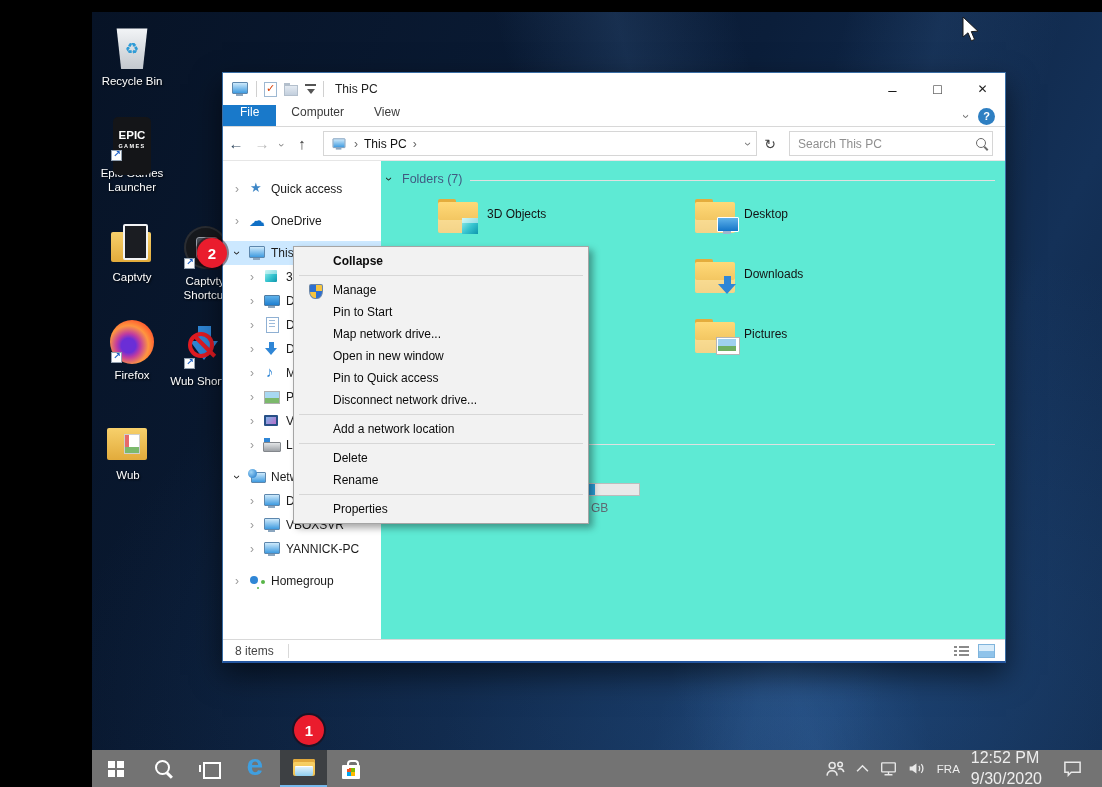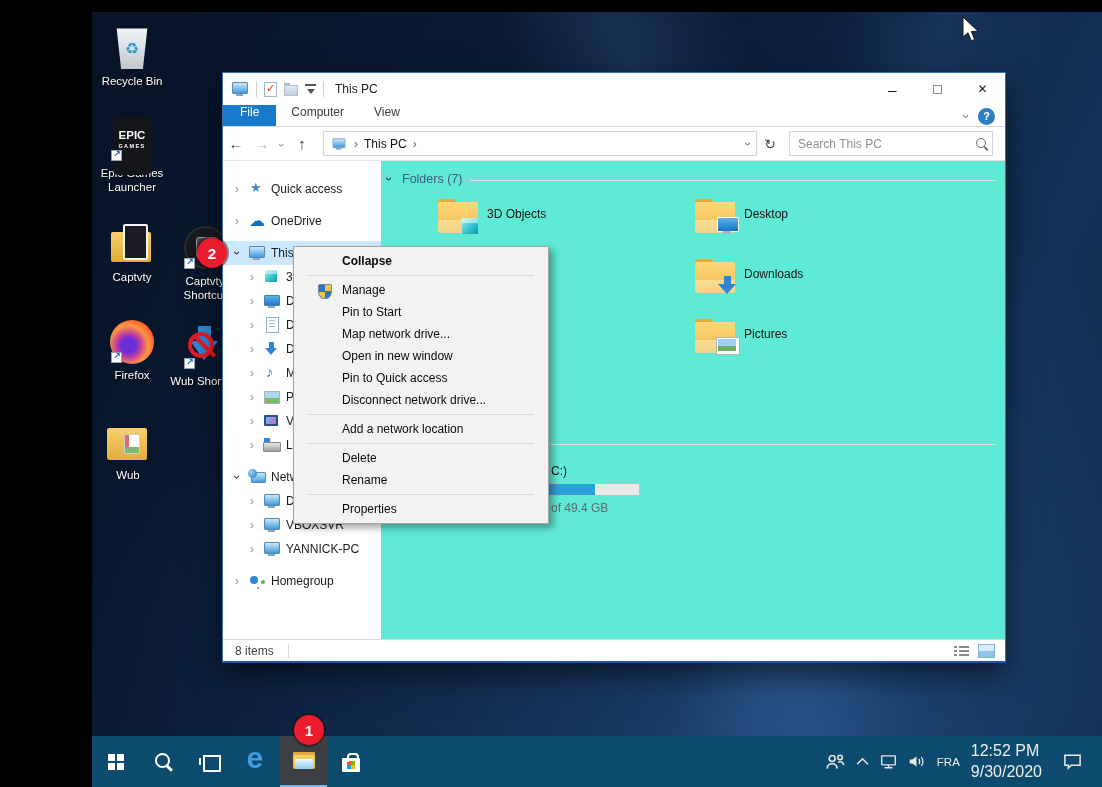--- a/index.html
+++ b/index.html
@@ -198,29 +198,29 @@
   .sb-sep{width:1px;height:14px;background:#d9d9d9;margin-left:14px}
   .sb-right{margin-left:auto;display:flex;align-items:center;gap:9px;padding-right:10px}
   .sv-details{position:relative;width:15px;height:12px}
   .sv-details::before{content:"";position:absolute;left:0;top:1px;width:3px;height:2px;background:#8a8a8a;
     box-shadow:0 4px 0 #8a8a8a,0 8px 0 #8a8a8a}
   .sv-details::after{content:"";position:absolute;left:5px;top:1px;width:10px;height:2px;background:#8a8a8a;
     box-shadow:0 4px 0 #8a8a8a,0 8px 0 #8a8a8a}
   .sv-thumb{width:17px;height:14px;border:1px solid #7fb4dc;background:linear-gradient(#d8ecfa 0 50%,#8fc3ea 50%)}
 
   
-  .cmenu{position:absolute;left:293px;top:246px;width:256px;background:#f2f2f2;border:1px solid #a5a5a5;
-    box-shadow:4px 4px 7px rgba(0,0,0,.35);padding:3px 12px;z-index:40;font-size:12px;color:#0a0a0a}
+  .cmenu{position:absolute;left:293px;top:246px;width:296px;background:#f2f2f2;border:1px solid #a5a5a5;
+    box-shadow:4px 4px 7px rgba(0,0,0,.35);padding:3px 3px;z-index:40;font-size:12px;color:#0a0a0a}
   .mi{height:22px;display:flex;align-items:center;padding-left:36px;position:relative}
   .mi .micon{position:absolute;left:9px;top:4px;width:18px;height:16px}
   .mi.bold .mlabel{font-weight:bold}
   .mi.sep{height:1px;background:#d7d7d7;margin:3px 2px;padding:0}
 
   
-  .taskbar{position:absolute;left:92px;right:0;bottom:0;height:51px;background:#0c4a6e;z-index:30;display:flex;align-items:stretch}
+  .taskbar{position:absolute;left:92px;right:0;bottom:0;height:37px;background:#737373;z-index:30;display:flex;align-items:stretch}
   .tbtn{width:47px;display:flex;align-items:center;justify-content:center}
   .tbtn.open{background:#3d4043;border-bottom:2px solid #76b9ed}
   .ticn{position:relative;width:26px;height:26px}
   .ic-start::before{content:"";position:absolute;left:5px;top:5px;width:7px;height:7px;background:#fff;
     box-shadow:9px 0 0 #fff,0 9px 0 #fff,9px 9px 0 #fff}
   .ic-tsearch::before{content:"";position:absolute;left:5px;top:4px;width:11px;height:11px;border:2px solid #fff;border-radius:50%}
   .ic-tsearch::after{content:"";position:absolute;left:18px;top:16px;width:2.5px;height:7px;background:#fff;transform:rotate(-45deg)}
   .ic-taskview::before{content:"";position:absolute;left:6px;top:6px;width:14px;height:13px;border:2px solid #fff}
   .ic-taskview::after{content:"";position:absolute;left:2px;top:9px;width:2px;height:7px;background:#fff;box-shadow:20px 0 0 #fff}
   .ic-edge::before{content:"e";position:absolute;left:3px;top:-8px;color:#3f9fe0;font-size:30px;font-weight:bold}

